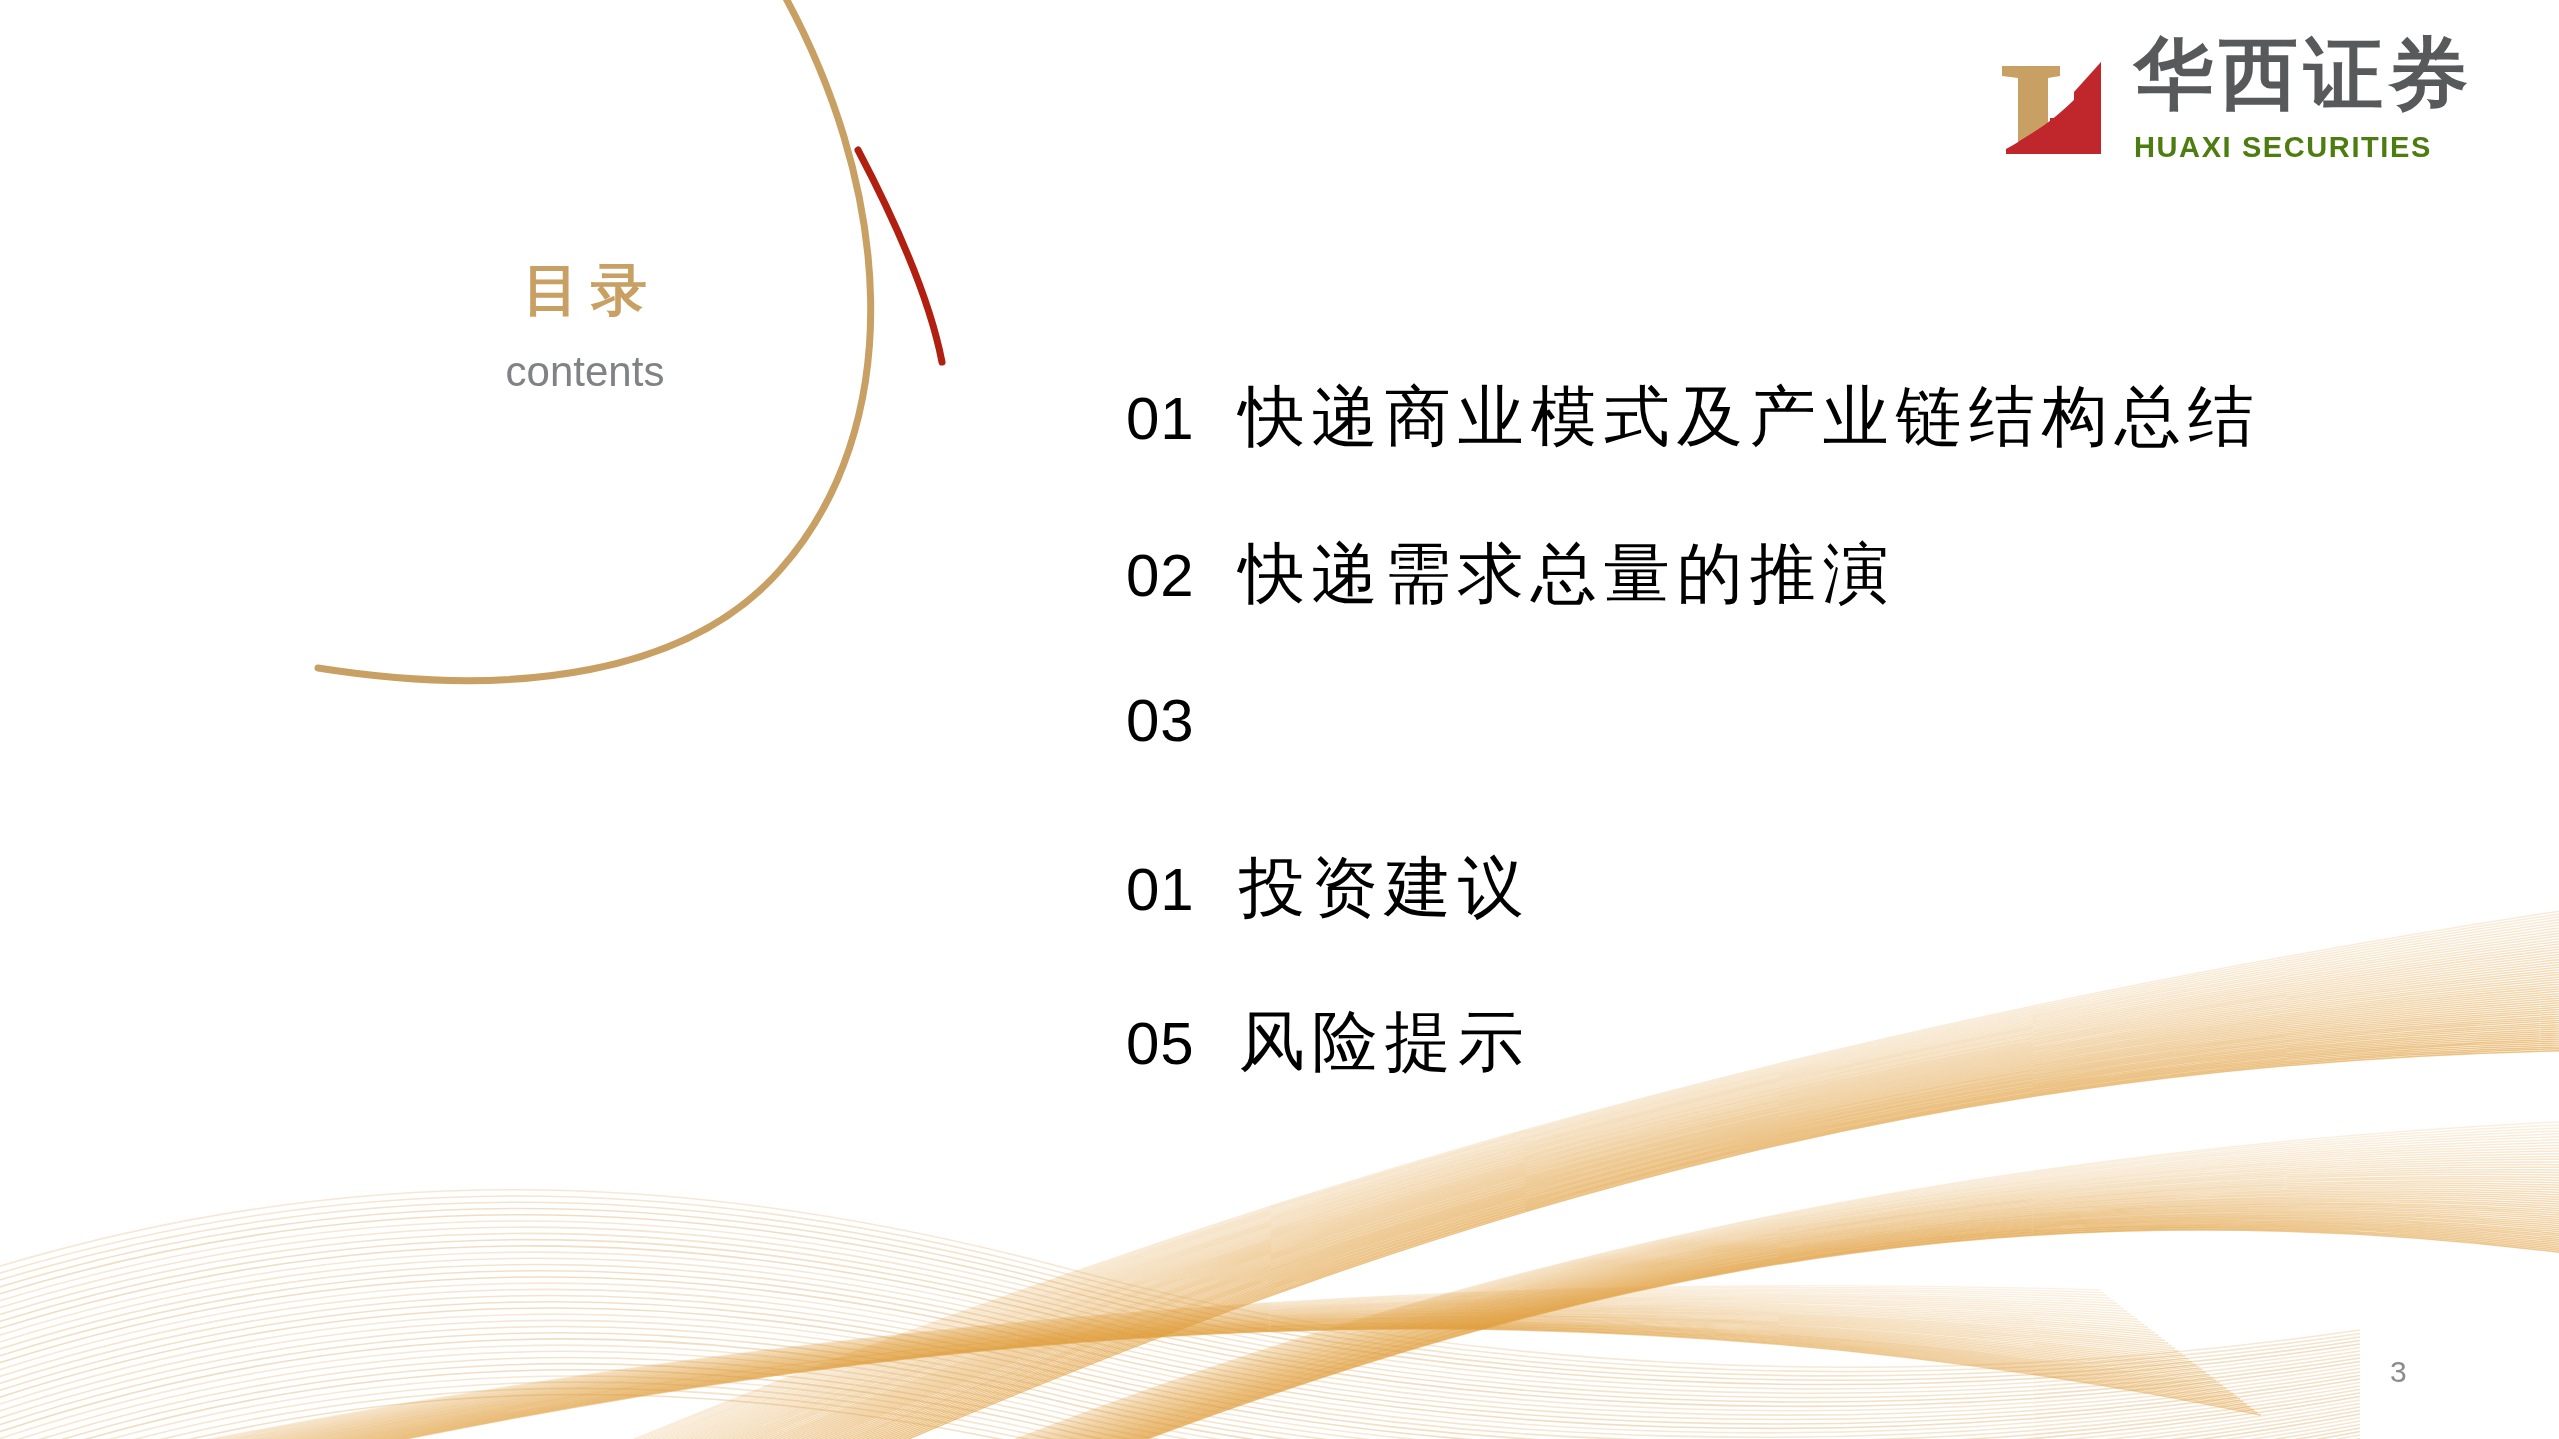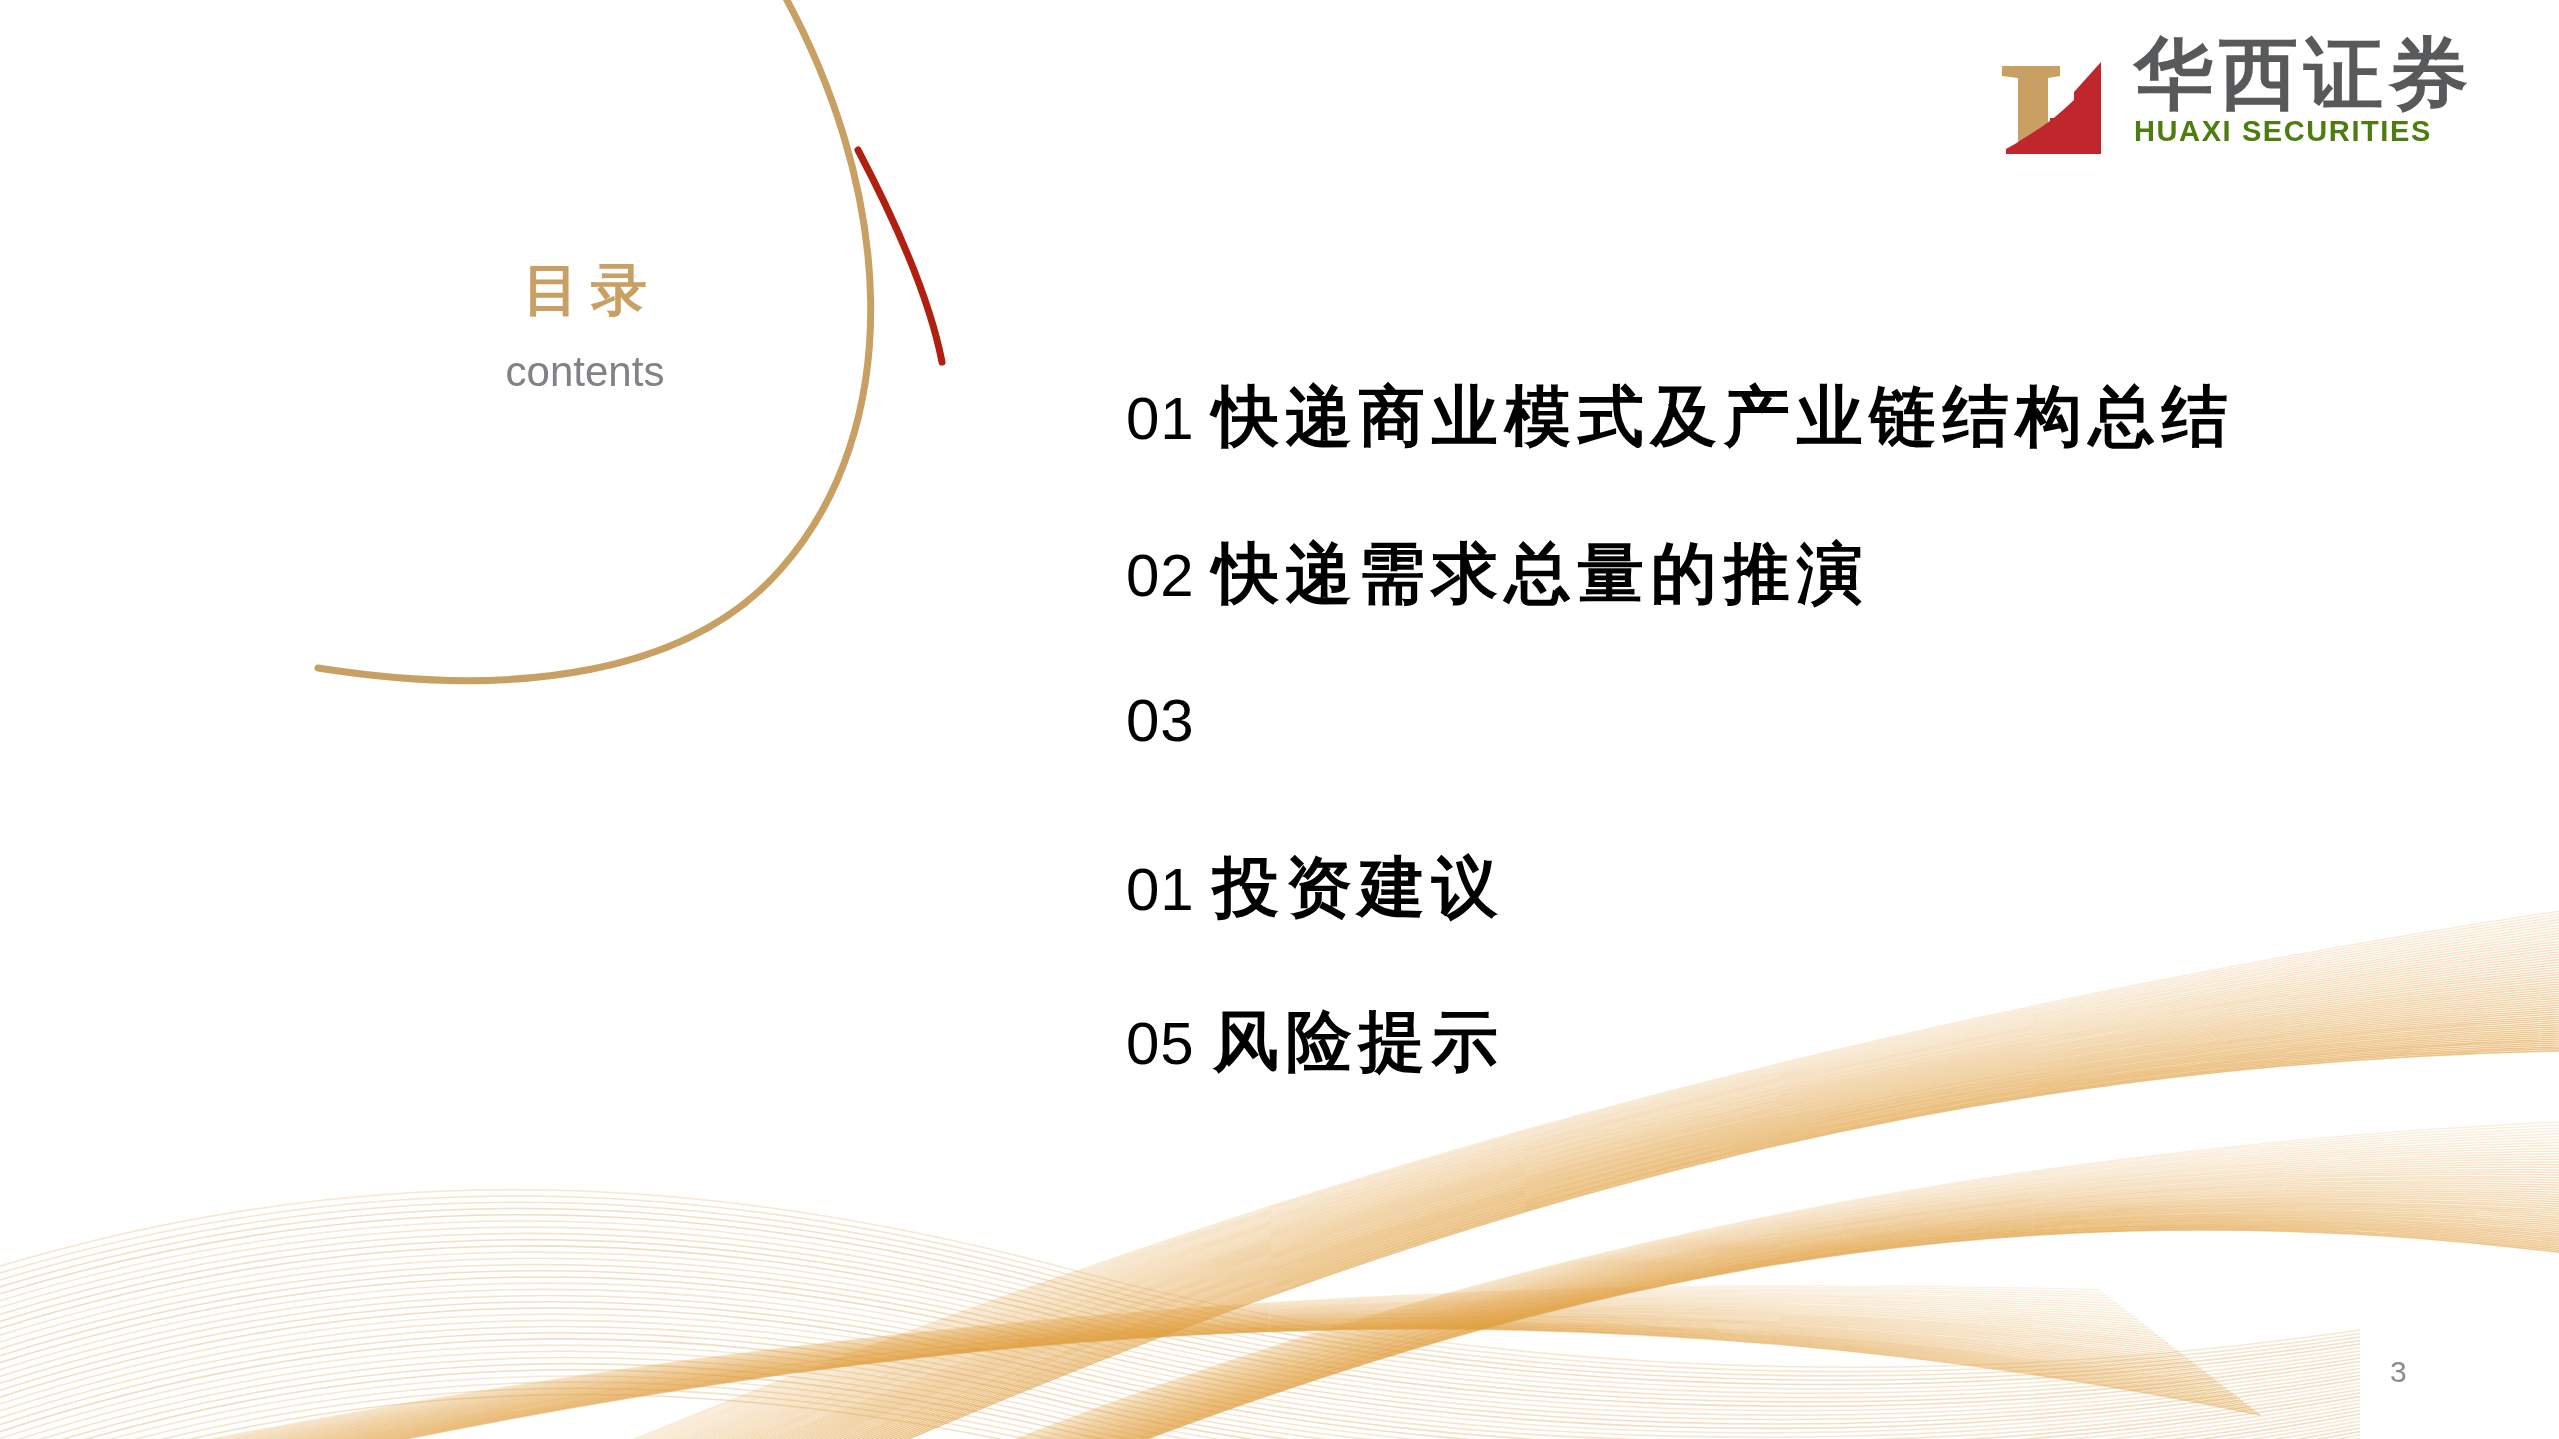--- a/index.html
+++ b/index.html
@@ -46,20 +46,21 @@
     height: 125px;
     flex: 0 0 auto;
     position: relative;
   }
   .logo-wordmark {
     margin-left: 26px;
     display: flex;
     flex-direction: column;
     align-items: stretch;
     padding-top: 6px;
+    gap: 16px;
   }
   .logo-cn {
     font-family: "Liberation Serif", "DejaVu Serif", serif;
     font-size: 79px;
     line-height: 0.98;
     font-weight: 700;
     color: #58595b;
     letter-spacing: 6px;
     white-space: nowrap;
   }
@@ -121,24 +122,24 @@
     font-family: "Liberation Sans", sans-serif;
     font-size: 60px;
     font-weight: 400;
     color: #000000;
     letter-spacing: 1px;
     flex: 0 0 auto;
   }
   .agenda-label {
     font-family: "Liberation Serif", "DejaVu Serif", serif;
     font-size: 66px;
-    font-weight: 700;
+    font-weight: 400;
     color: #000000;
     letter-spacing: 7px;
-    margin-left: 18px;
+    margin-left: 44px;
     flex: 0 0 auto;
   }
 
   
   .page-number {
     position: absolute;
     left: 2390px;
     top: 1355px;
     font-family: "Liberation Sans", sans-serif;
     font-size: 30px;

